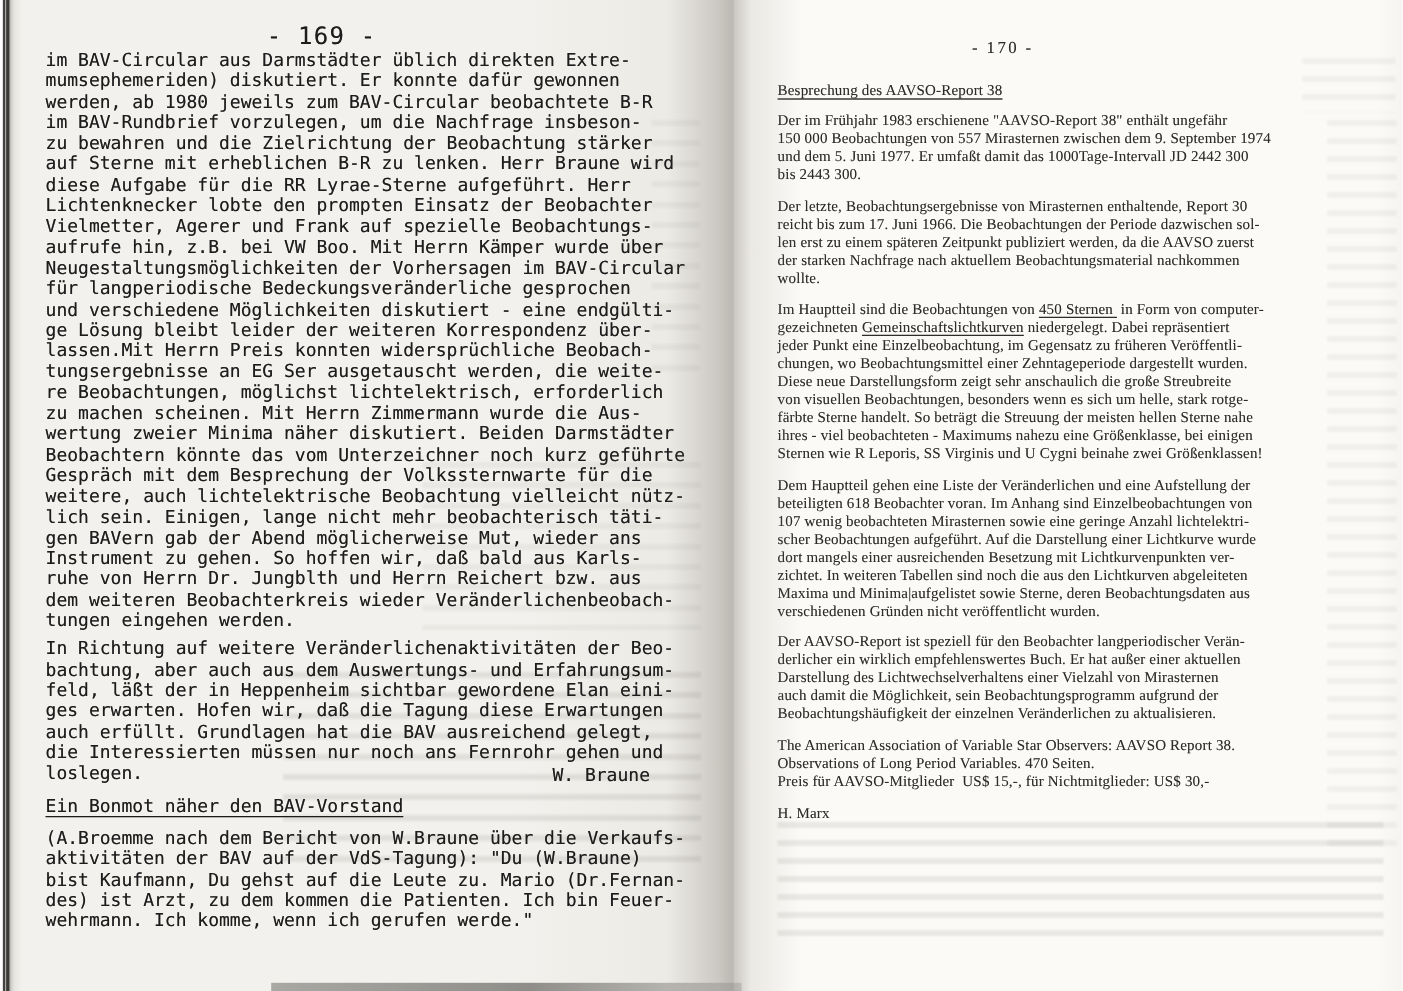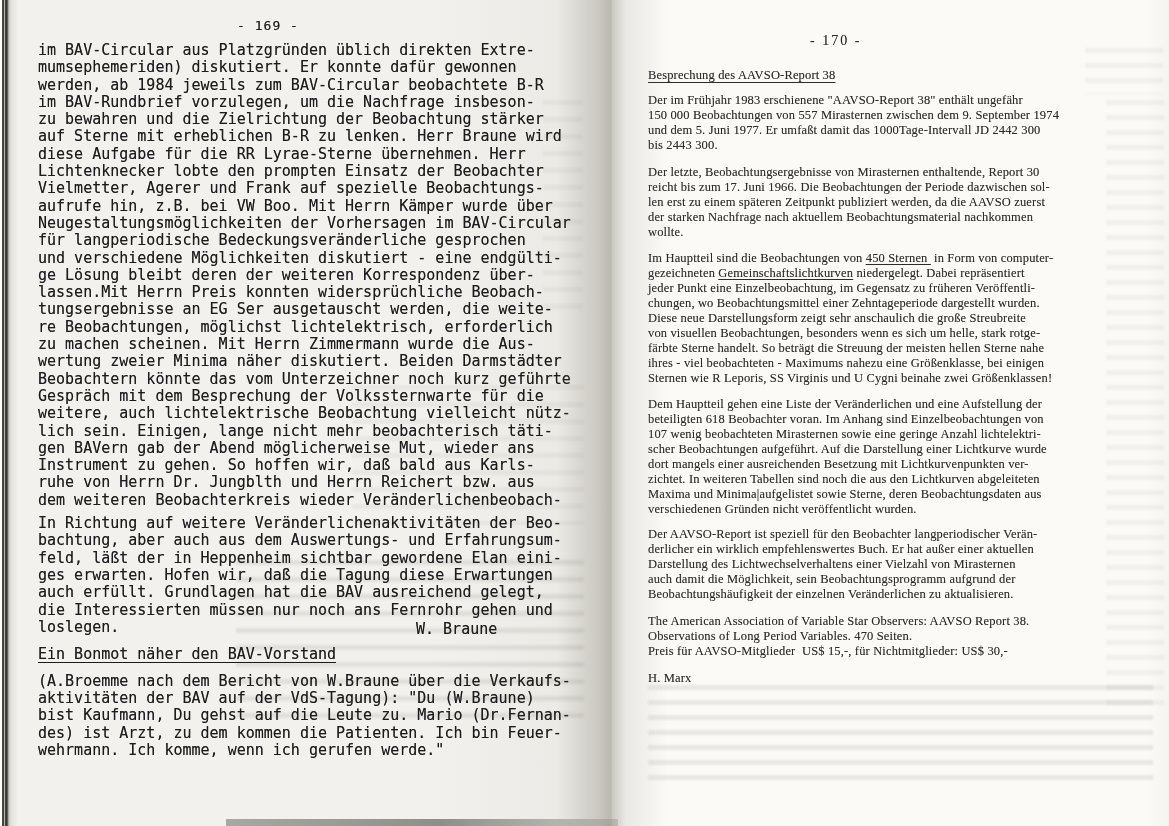--- a/index.html
+++ b/index.html
@@ -56,21 +56,21 @@
   }
   .ghost.faint { opacity:0.30; }
   
   .mono {
     font-family:"DejaVu Sans Mono","Liberation Mono",monospace;
     color:var(--ink-left,#1c1c1c);
     text-shadow:0 0 0.4px rgba(25,25,25,0.55);
   }
   .pagenum-left {
     position:absolute; left:218px; top:18px; width:100px;
-    font-size:13px; text-align:center; letter-spacing:1px;
+    font-size:20px; text-align:center; letter-spacing:1px;
   }
   .text-left {
     position:absolute; left:38px; top:42px; width:548px;
     font-size:15px; line-height:17.3px;
   }
   
   .serif {
     font-family:"Liberation Serif","DejaVu Serif",serif;
     color:var(--ink-right,#2d2c2a);
     text-shadow:0 0 0.3px rgba(45,45,42,0.40);
@@ -81,21 +81,21 @@
   }
   .text-right {
     position:absolute; left:648px; top:68px; width:468px;
     font-size:12.5px; line-height:15px; letter-spacing:0.15px;
   }
   
   .tline { white-space:pre; }
   .para  { }
   .underlined { text-decoration:underline; text-underline-offset:3px; text-decoration-thickness:1px; }
   u { text-underline-offset:2px; text-decoration-thickness:1px; }
-  .sig-left  { margin-top:-15px; margin-left:378px; white-space:pre; }
+  .sig-left  { margin-top:-15px; margin-left:378px; white-space:pre;text-align:center; }
   .hd-left   { margin-top:8px; }
   .p3-left   { margin-top:9px; }
   .p2-left   { margin-top:6px; }
   .mt-p  { margin-top:12px; }
   .mt-p1 { margin-top:11px; }
   .mt-s  { margin-top:10px; }
   .sig-right { margin-top:12px; white-space:pre; }
 </style>
 </head>
 <body>
@@ -109,47 +109,48 @@
   <div class="ghost faint" style="left:352px; top:385px; width:232px; height:140px;"></div>
   <div class="ghost" style="left:236px; top:560px; width:348px; height:165px;"></div>
   <div class="ghost fine faint" style="left:1085px; top:48px; width:78px; height:46px;"></div>
   <div class="ghost fine faint" style="left:1106px; top:100px; width:58px; height:610px;"></div>
   <div class="ghost fine" style="left:648px; top:685px; width:505px; height:105px;"></div>
 
   <div class="pagenum-left mono">- 169 -</div>
 
   <div class="text-left">
     <div class="para mono">
-        <div class="tline">im BAV-Circular aus Platzgründen üblich direkten Extre-</div>
+        <div class="tline">im BAV-Circular aus Darmstädter üblich direkten Extre-</div>
         <div class="tline">mumsephemeriden) diskutiert. Er konnte dafür gewonnen</div>
-        <div class="tline">werden, ab 1984 jeweils zum BAV-Circular beobachtete B-R</div>
+        <div class="tline">werden, ab 1980 jeweils zum BAV-Circular beobachtete B-R</div>
         <div class="tline">im BAV-Rundbrief vorzulegen, um die Nachfrage insbeson-</div>
         <div class="tline">zu bewahren und die Zielrichtung der Beobachtung stärker</div>
         <div class="tline">auf Sterne mit erheblichen B-R zu lenken. Herr Braune wird</div>
-        <div class="tline">diese Aufgabe für die RR Lyrae-Sterne übernehmen. Herr</div>
+        <div class="tline">diese Aufgabe für die RR Lyrae-Sterne aufgeführt. Herr</div>
         <div class="tline">Lichtenknecker lobte den prompten Einsatz der Beobachter</div>
         <div class="tline">Vielmetter, Agerer und Frank auf spezielle Beobachtungs-</div>
         <div class="tline">aufrufe hin, z.B. bei VW Boo. Mit Herrn Kämper wurde über</div>
         <div class="tline">Neugestaltungsmöglichkeiten der Vorhersagen im BAV-Circular</div>
         <div class="tline">für langperiodische Bedeckungsveränderliche gesprochen</div>
         <div class="tline">und verschiedene Möglichkeiten diskutiert - eine endgülti-</div>
-        <div class="tline">ge Lösung bleibt deren der weiteren Korrespondenz über-</div>
+        <div class="tline">ge Lösung bleibt leider der weiteren Korrespondenz über-</div>
         <div class="tline">lassen.Mit Herrn Preis konnten widersprüchliche Beobach-</div>
         <div class="tline">tungsergebnisse an EG Ser ausgetauscht werden, die weite-</div>
         <div class="tline">re Beobachtungen, möglichst lichtelektrisch, erforderlich</div>
         <div class="tline">zu machen scheinen. Mit Herrn Zimmermann wurde die Aus-</div>
         <div class="tline">wertung zweier Minima näher diskutiert. Beiden Darmstädter</div>
         <div class="tline">Beobachtern könnte das vom Unterzeichner noch kurz geführte</div>
         <div class="tline">Gespräch mit dem Besprechung der Volkssternwarte für die</div>
         <div class="tline">weitere, auch lichtelektrische Beobachtung vielleicht nütz-</div>
         <div class="tline">lich sein. Einigen, lange nicht mehr beobachterisch täti-</div>
         <div class="tline">gen BAVern gab der Abend möglicherweise Mut, wieder ans</div>
         <div class="tline">Instrument zu gehen. So hoffen wir, daß bald aus Karls-</div>
         <div class="tline">ruhe von Herrn Dr. Jungblth und Herrn Reichert bzw. aus</div>
         <div class="tline">dem weiteren Beobachterkreis wieder Veränderlichenbeobach-</div>
+        <div class="tline">tungen eingehen werden.</div>
       </div>
     <div class="para mono p2-left">
         <div class="tline">In Richtung auf weitere Veränderlichenaktivitäten der Beo-</div>
         <div class="tline">bachtung, aber auch aus dem Auswertungs- und Erfahrungsum-</div>
         <div class="tline">feld, läßt der in Heppenheim sichtbar gewordene Elan eini-</div>
         <div class="tline">ges erwarten. Hofen wir, daß die Tagung diese Erwartungen</div>
         <div class="tline">auch erfüllt. Grundlagen hat die BAV ausreichend gelegt,</div>
         <div class="tline">die Interessierten müssen nur noch ans Fernrohr gehen und</div>
         <div class="tline">loslegen.</div>
       </div>

